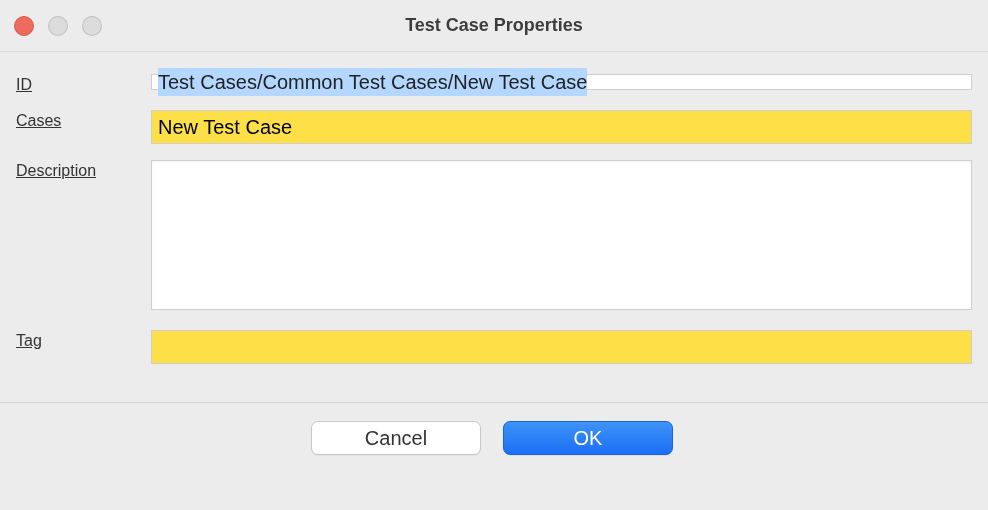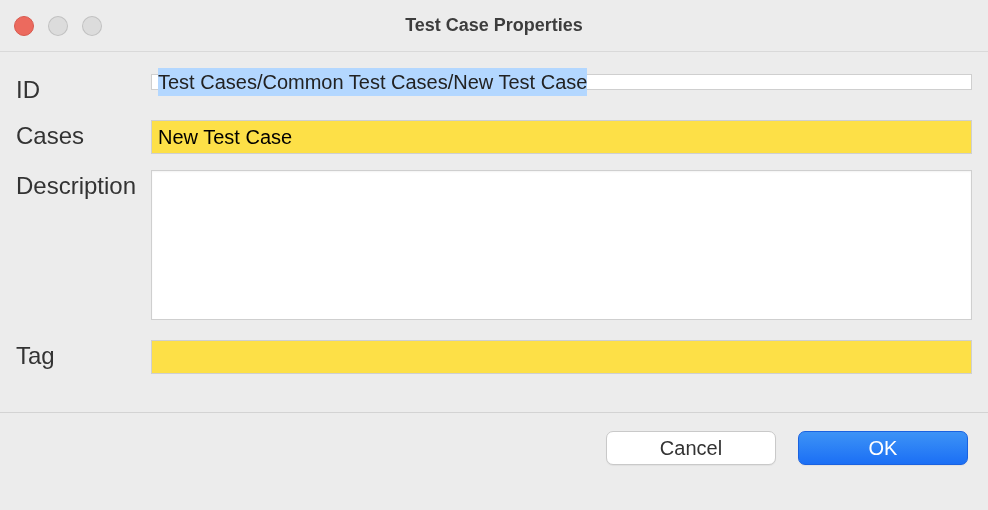--- a/index.html
+++ b/index.html
@@ -55,23 +55,24 @@
     .form-area {
       padding: 22px 16px 12px 16px;
     }
     .form-row {
       display: flex;
       align-items: flex-start;
       margin-bottom: 16px;
     }
     .form-label {
       width: 135px;
-      font-size: 24px;
+      font-size: 16px;
       color: #333;
       padding-top: 2px;
+      text-decoration: underline;
     }
     .form-field {
       flex: 1;
     }
     .text-input {
       width: 100%;
       height: 34px;
       font-size: 20px;
       padding: 2px 6px;
       border: 1px solid #cfcfcf;
@@ -107,21 +108,21 @@
       resize: none;
       outline: none;
       box-shadow: inset 0 1px 2px rgba(0,0,0,0.05);
     }
     .divider {
       border-top: 1px solid #d3d3d3;
       margin-top: 10px;
     }
     .button-bar {
       display: flex;
-      justify-content: flex-end;
+      justify-content: center;
       gap: 22px;
       padding: 18px 20px 18px 16px;
     }
     .btn {
       min-width: 170px;
       height: 34px;
       font-size: 20px;
       border-radius: 7px;
       border: 1px solid #c9c9c9;
       background: #ffffff;

